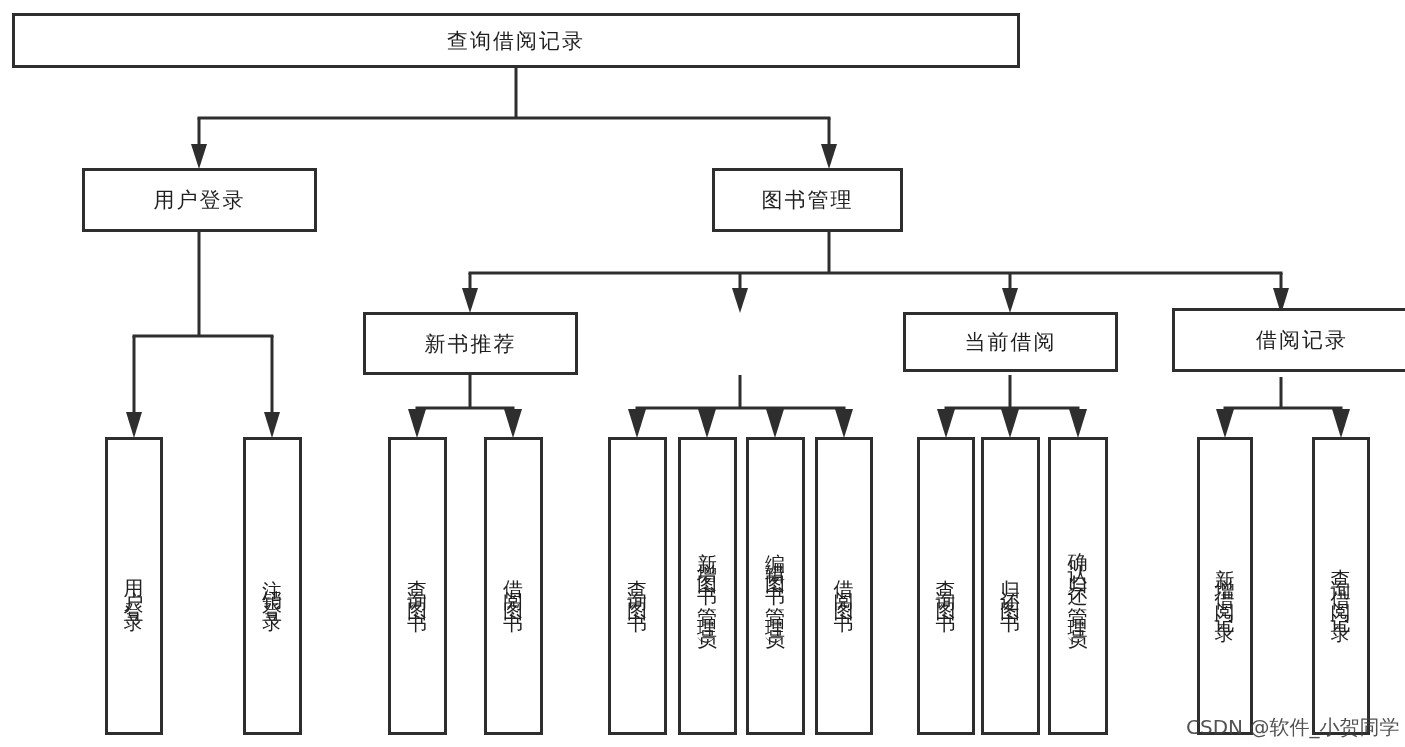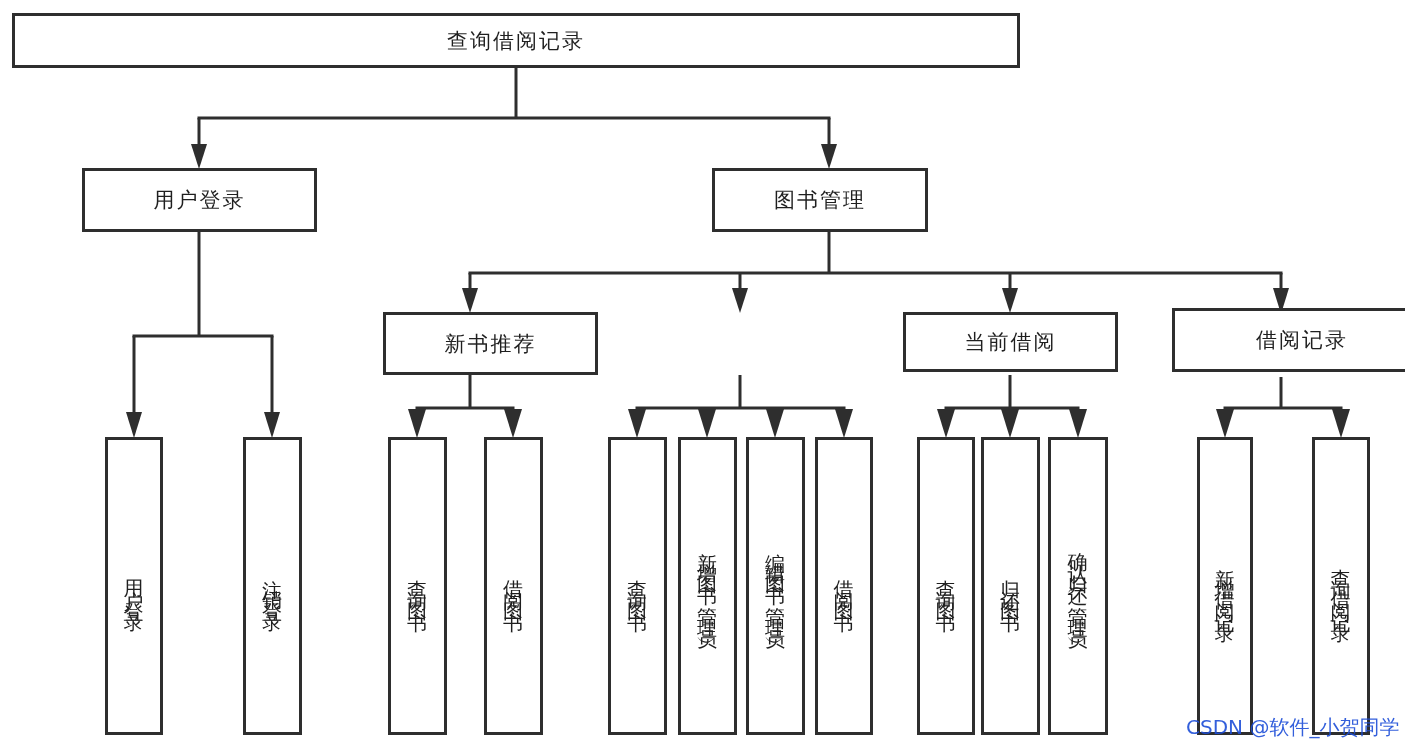--- a/index.html
+++ b/index.html
@@ -56,21 +56,21 @@
     line-height: 1;
     letter-spacing: 11px;
     color: #1f1f1f;
     white-space: nowrap;
   }
   #watermark {
     position: absolute;
     left: 1186px;
     top: 714px;
     font-size: 20px;
-    color: #1d4ed8;
+    color: #404040;
     opacity: 0.9;
     white-space: nowrap;
     z-index: 5;
   }
 </style>
 </head>
 <body>
 
 <div id="stage">
 
@@ -136,25 +136,25 @@
     </g>
   </svg>
 
   <div class="node" style="left:12px; top:13px; width:1008px; height:55px;">
     <span class="hlabel">查询借阅记录</span>
   </div>
 
   <div class="node" style="left:82px; top:168px; width:235px; height:64px;">
     <span class="hlabel">用户登录</span>
   </div>
-  <div class="node" style="left:712px; top:168px; width:216px; height:64px;">
+  <div class="node" style="left:712px; top:168px; width:191px; height:64px;">
     <span class="hlabel">图书管理</span>
   </div>
 
-  <div class="node" style="left:363px; top:312px; width:215px; height:63px;margin-left:20px;">
+  <div class="node" style="left:363px; top:312px; width:215px; height:63px;">
     <span class="hlabel">新书推荐</span>
   </div>
   <div class="node" style="left:903px; top:312px; width:215px; height:60px;">
     <span class="hlabel">当前借阅</span>
   </div>
   <div class="node" style="left:1172px; top:308px; width:260px; height:64px;">
     <span class="hlabel">借阅记录</span>
   </div>
 
   <div class="vnode" style="left:105px; width:58px;">

